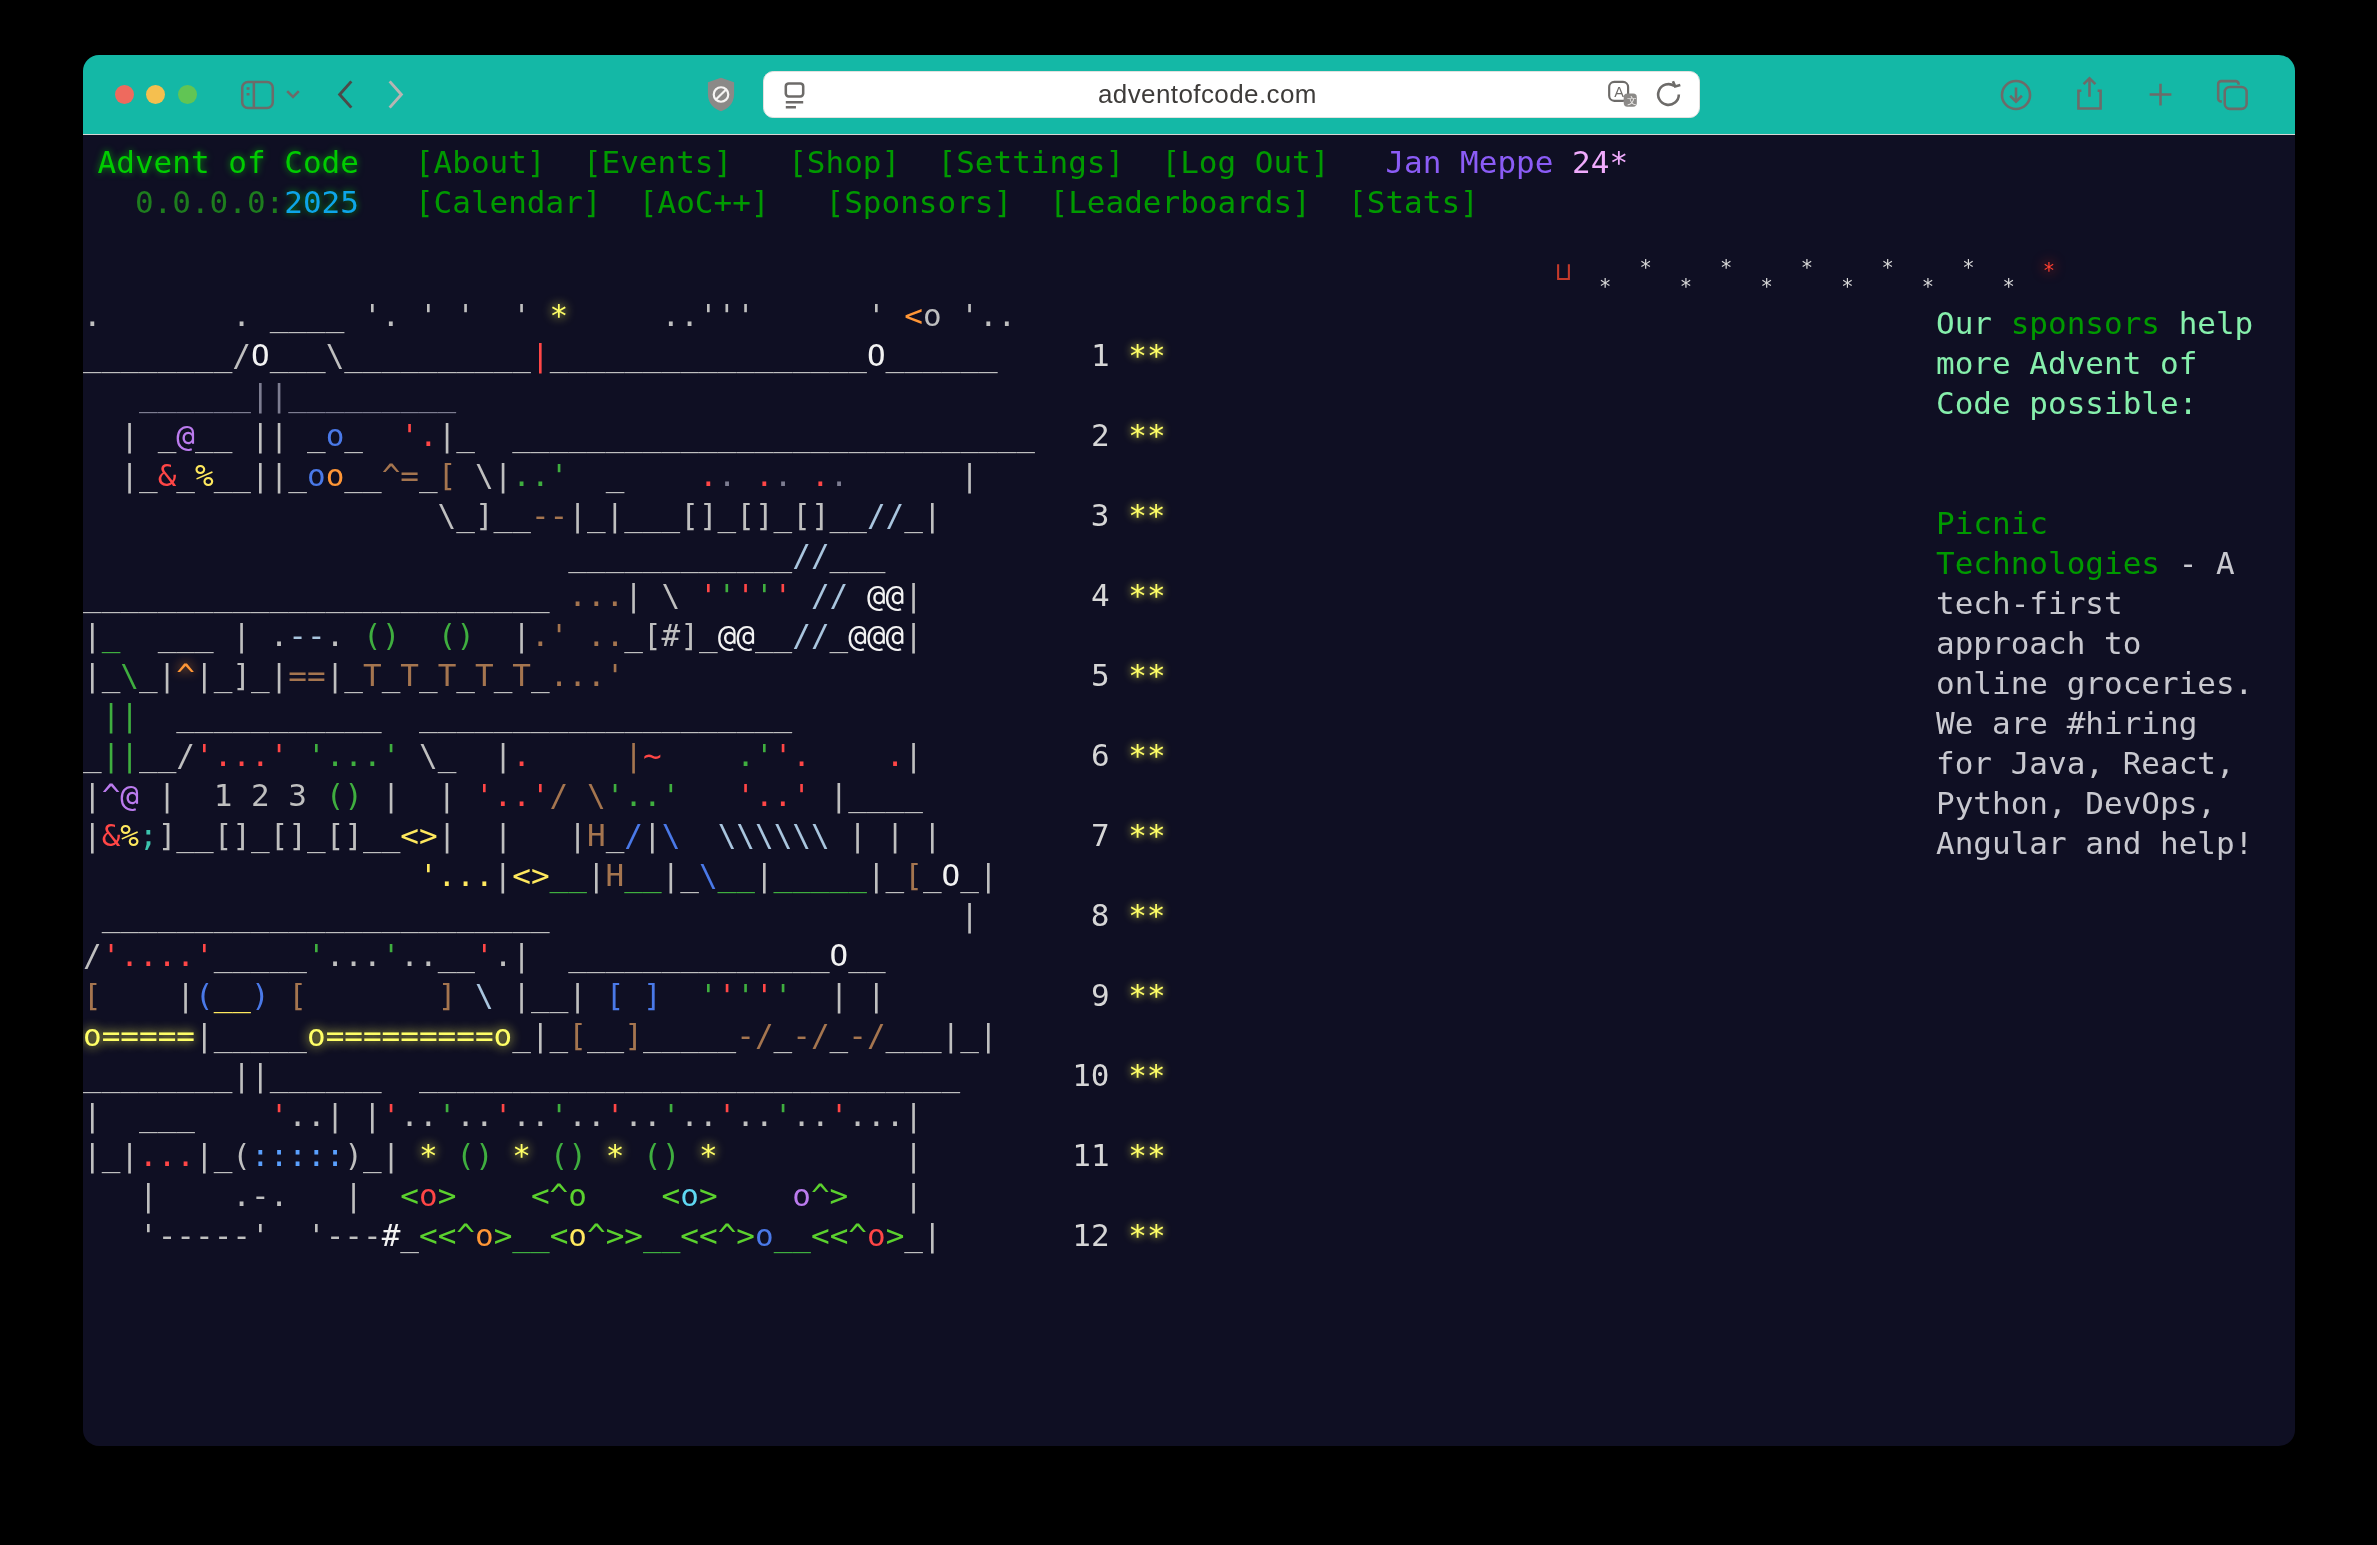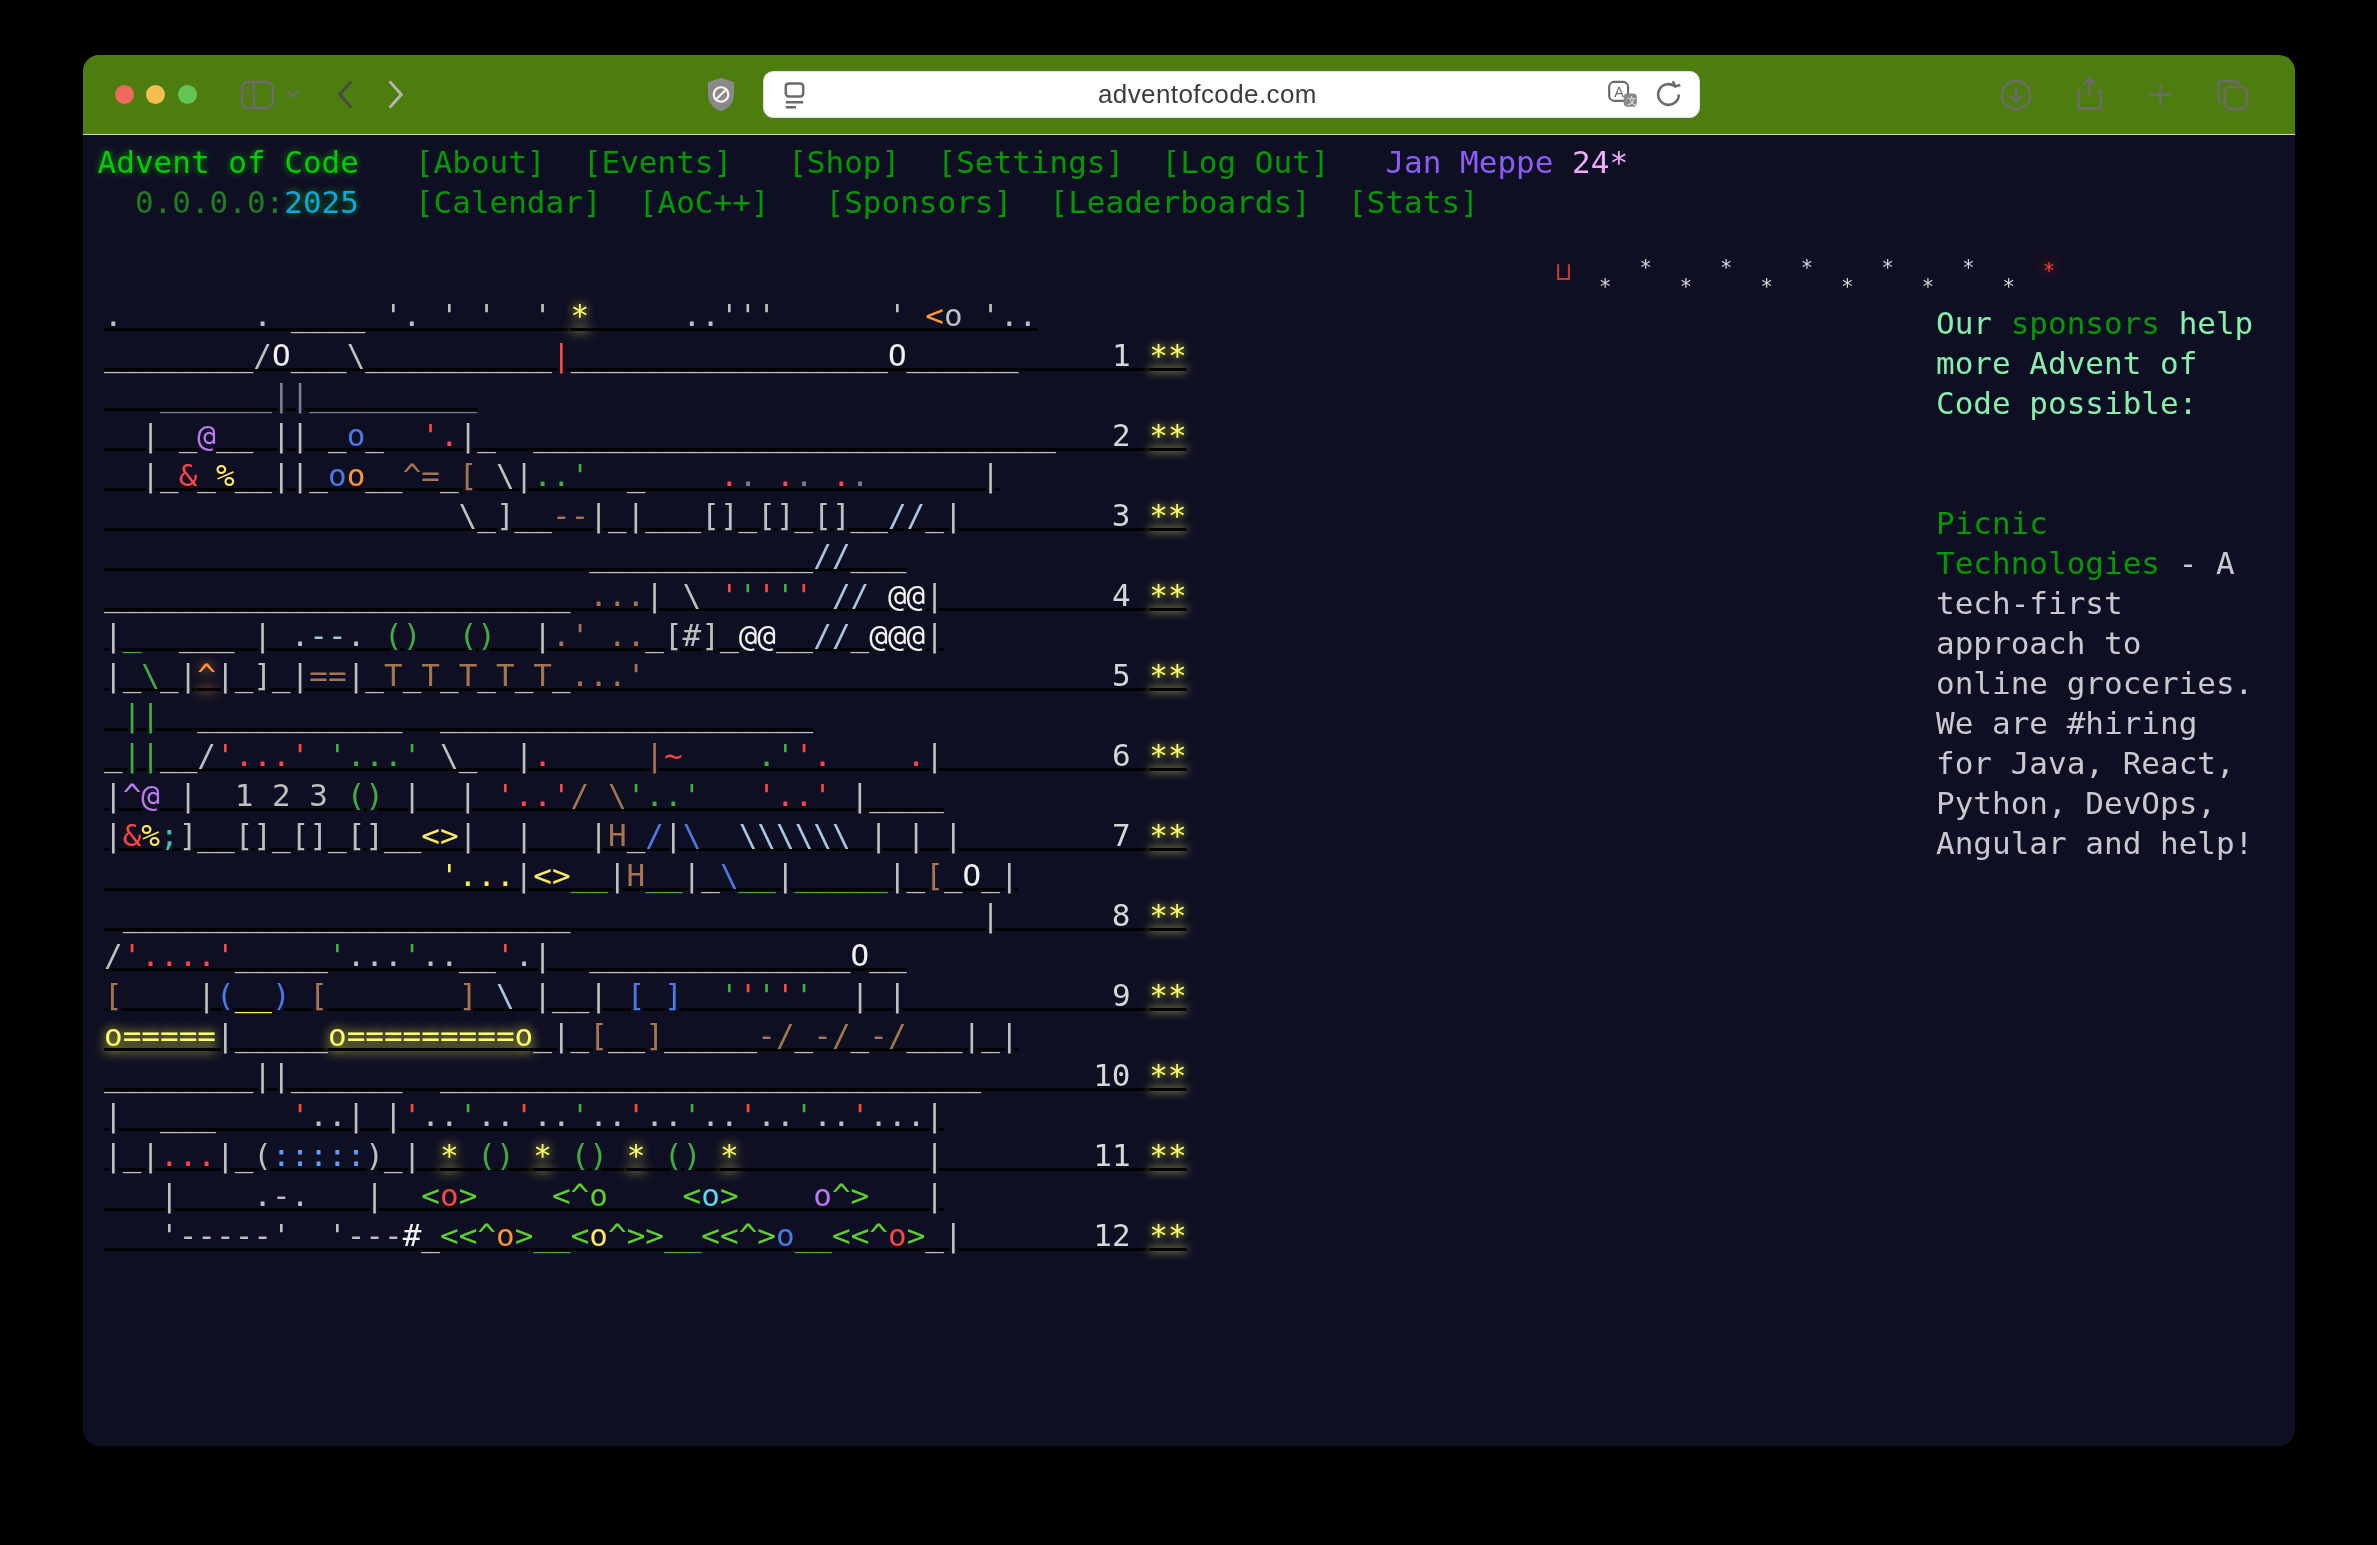--- a/index.html
+++ b/index.html
@@ -1,38 +1,38 @@
 <!DOCTYPE html>
 <html style="font-size:11.7px"><head>
 <meta charset="utf-8">
 <style>
   html,body{margin:0;padding:0;background:#000;}
   .screen{position:relative;width:2377px;height:1546px;background:#000;overflow:hidden;
           font-family:"Liberation Sans",sans-serif;}
   .window{position:absolute;left:83px;top:55px;width:2212px;height:1391px;border-radius:16px;
           overflow:hidden;box-shadow:0 13px 44px rgba(0,0,0,.7);}
   
-  .chrome{height:79px;background:#4d7c0f;border-bottom:0.7px solid #d8d6d4;display:flex;align-items:center;}
+  .chrome{height:79px;background:#14b8a6;border-bottom:0.7px solid #d8d6d4;display:flex;align-items:center;}
   .tl{width:19px;height:19px;border-radius:50%;margin-right:12.4px;}
   .tl-group{display:flex;margin-left:32px;}
   .chrome .icon{display:inline-flex;align-items:center;justify-content:center;color:#6d6b69;}
   .chrome svg{display:block;}
   .sidebar-wrap{margin-left:31px;display:flex;align-items:center;}
   .navbtns{display:flex;margin-left:35px;align-items:center;gap:31px;}
   .spacer{flex:1;}
   .urlbar{width:935px;height:45px;background:#ffffff;border:0.7px solid #e3e1df;border-radius:10.2px;
           display:flex;align-items:center;margin-left:26px;position:relative;}
   .urlbar .host{flex:1;text-align:center;font-size:26px;color:#3e3c3a;letter-spacing:0.4px;}
   .right-icons{display:flex;align-items:center;gap:41px;margin-left:0;margin-right:44px;}
   
   .page{position:relative;height:1311px;background:#0f0f23;
         font-family:"DejaVu Sans Mono",monospace;font-size:31px;line-height:40px;}
   pre{margin:0;font-family:inherit;}
   .hdr{padding:7.3px 0 0 14.6px;}
-  .art{padding-left:21px;margin-top:73px;text-decoration:underline;}
+  .art{padding-left:0;margin-top:73px;}
   .sponsor{position:absolute;left:1853px;top:168px;white-space:pre;}
   
   .c-w{color:#bfbfbf}.c-W{color:#f2f2f2}.c-g{color:#7d7d91}.c-t{color:#a5754f}
   .c-r{color:#ff4646}.c-gr{color:#3fae3f}.c-G{color:#5bd12e}
   .c-y{color:#ffff66;text-shadow:0 0 10.2px rgba(255,255,90,.95)}
   .c-Y{color:#ffe95e}.c-o{color:#ff9636}
   .c-og{color:#ff9636;text-shadow:0 0 10.2px rgba(255,150,50,.95)}
   .c-pu{color:#bb7bee}.c-bl{color:#4a79e8}.c-BL{color:#5aa0ff}.c-cy{color:#5fd7f2}
   .c-te{color:#3cc4ae}.c-lb{color:#a9c5de}
   .c-d{color:#d6d6d6}

